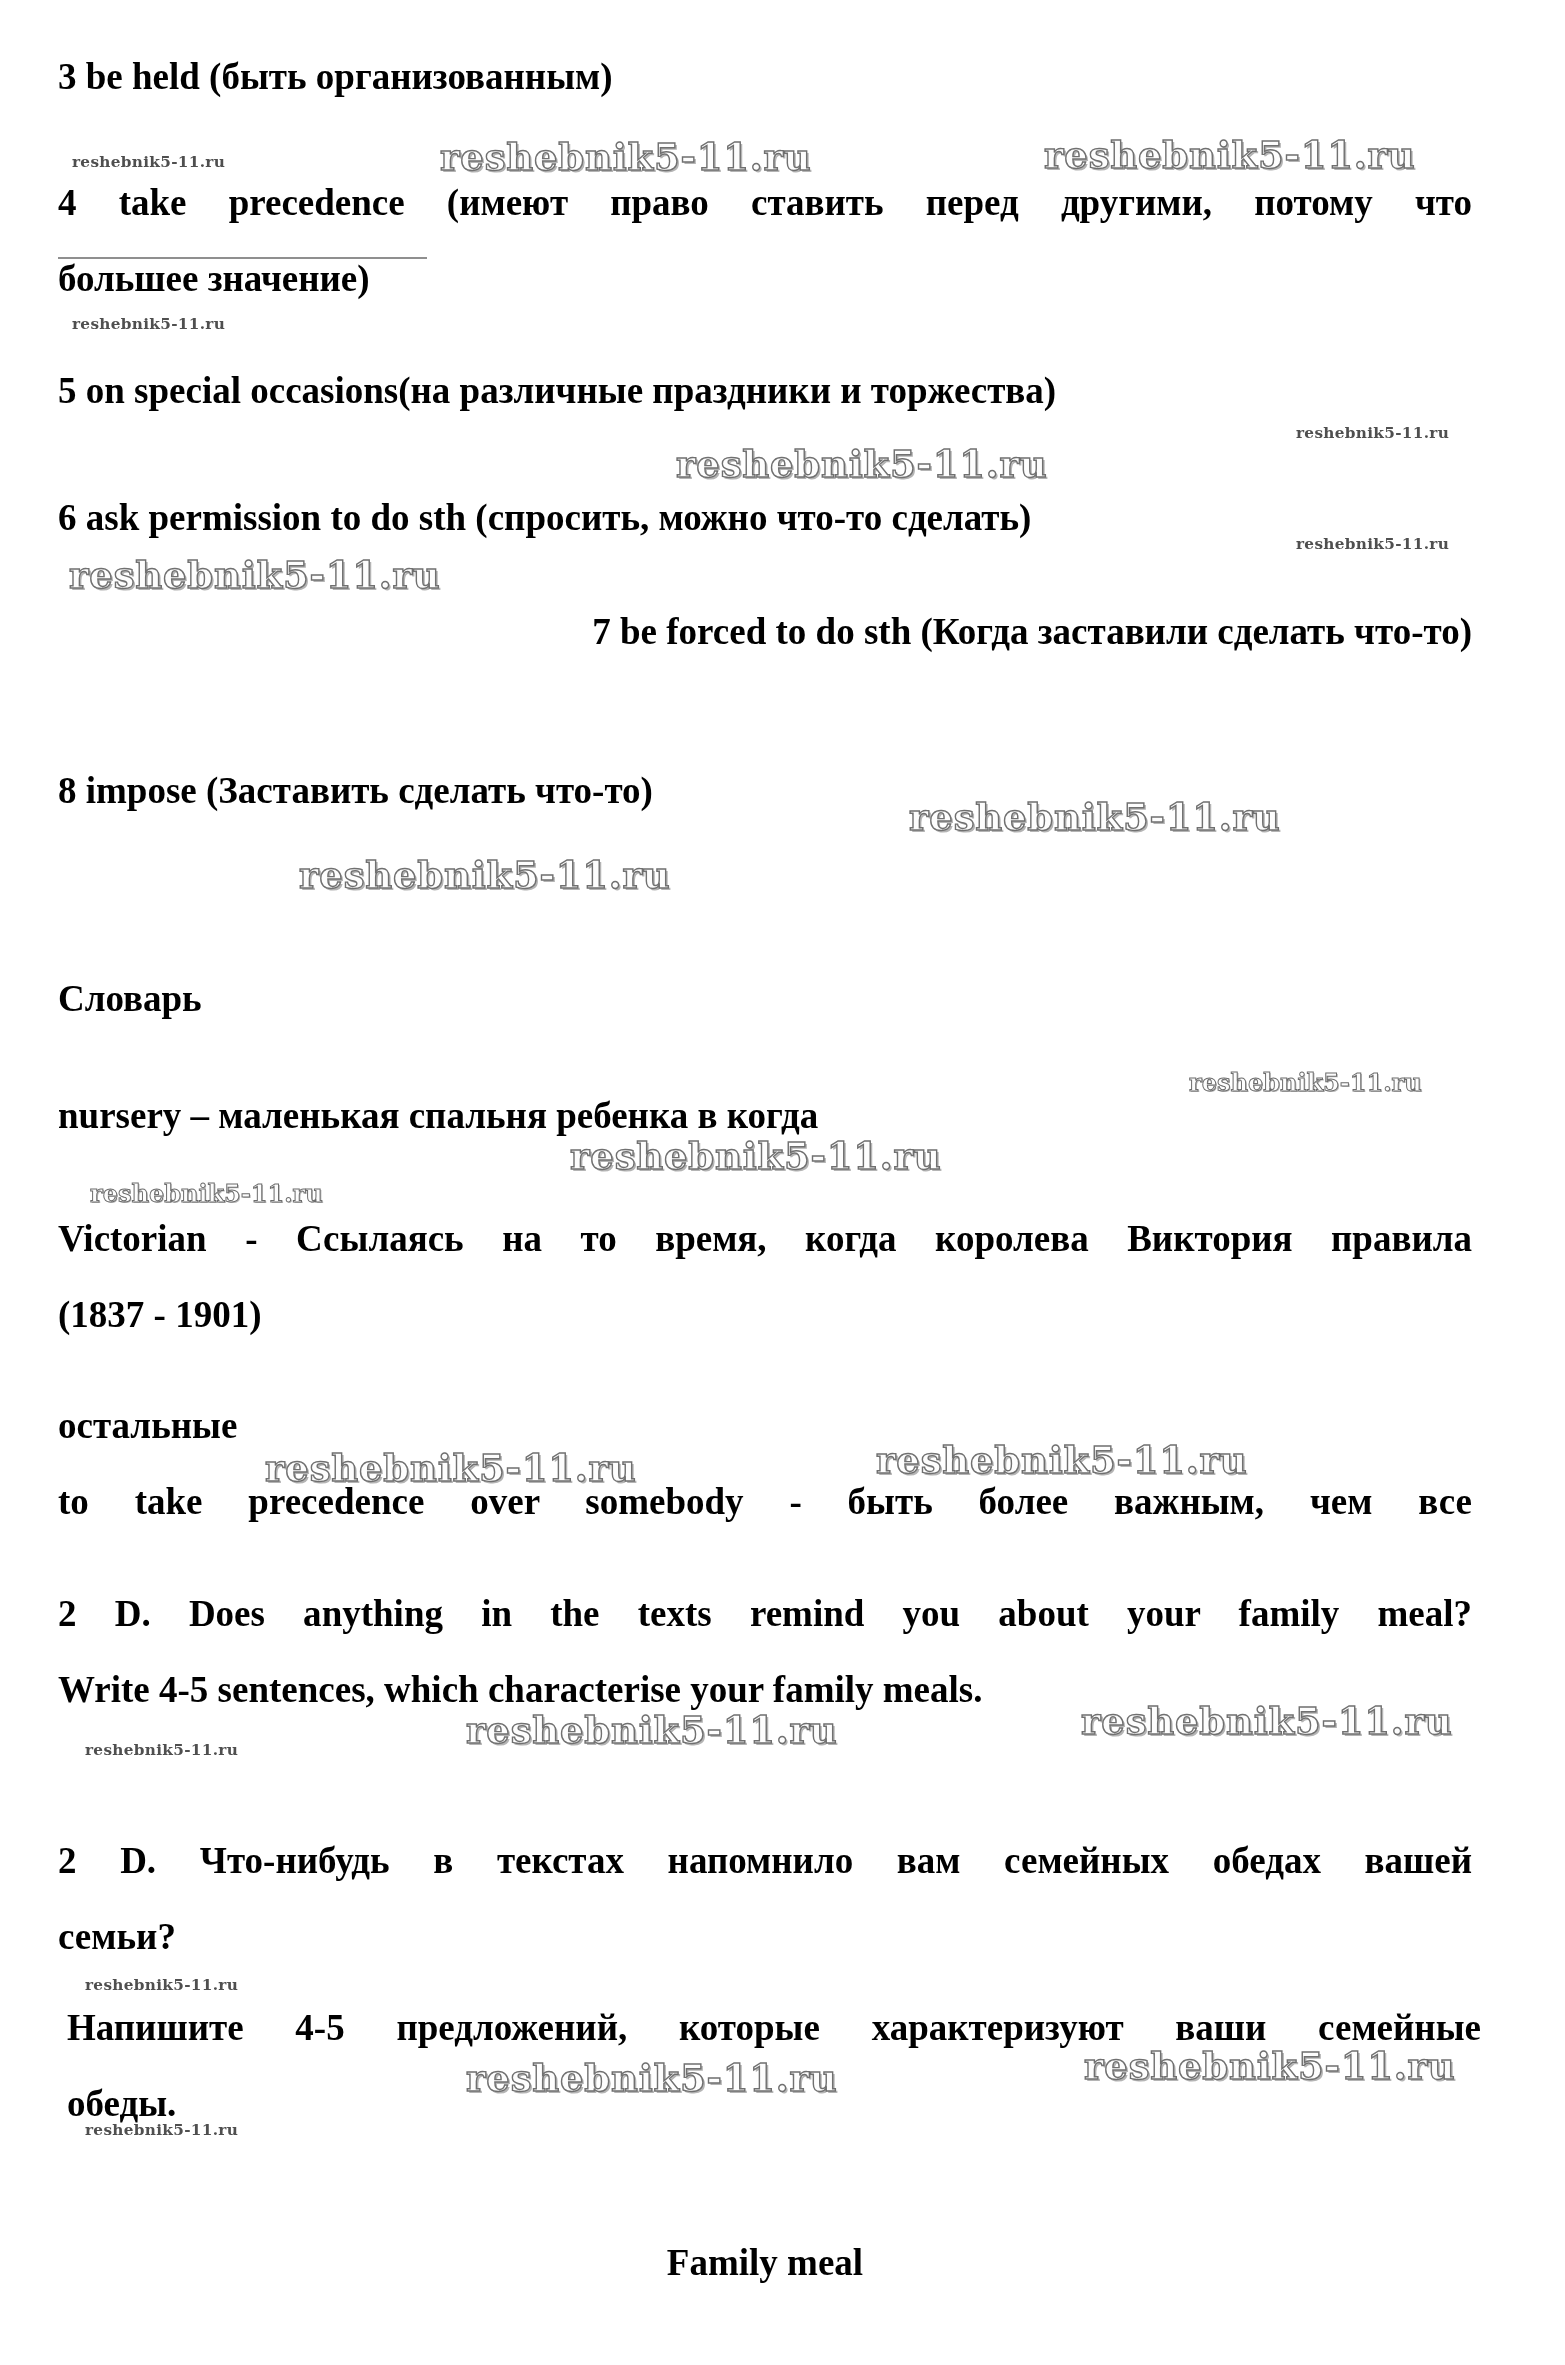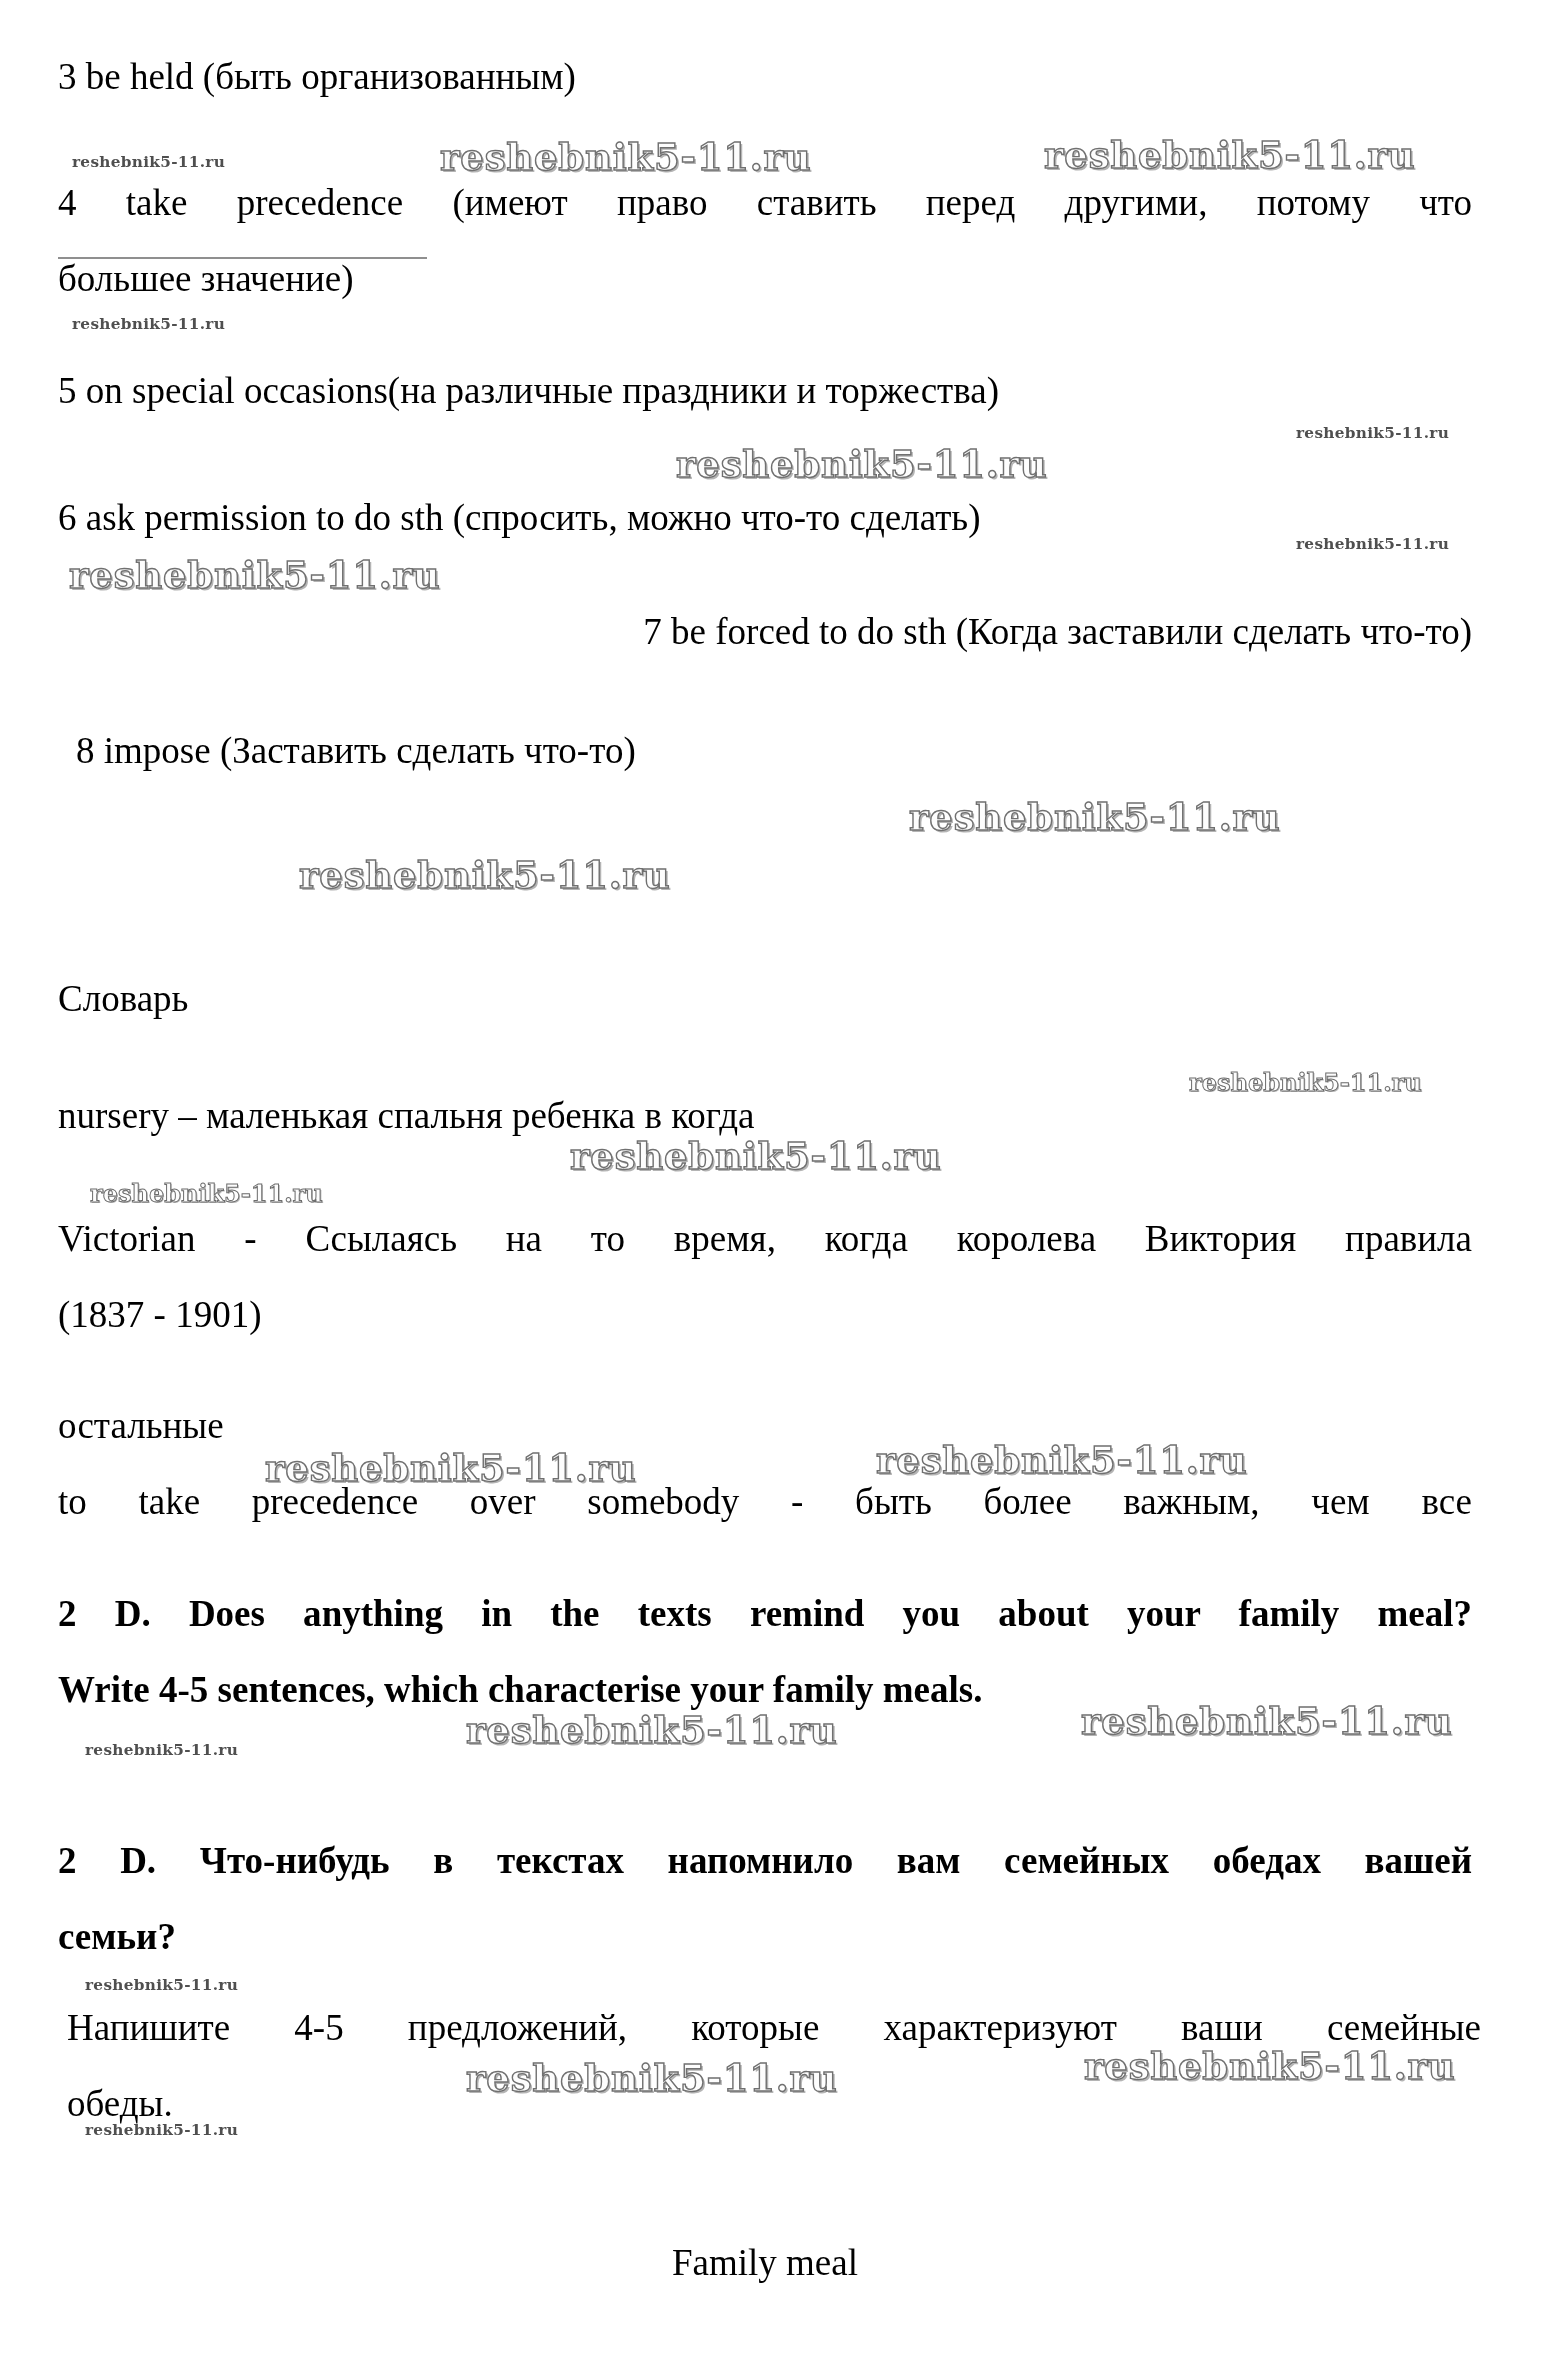--- a/index.html
+++ b/index.html
@@ -11,21 +11,21 @@
     font-family:"Liberation Serif","DejaVu Serif",serif;
     color:#000000;
   }
   .para {
     position:absolute;
     left:58px; width:1414px;
     font-size:37px; line-height:76px;
     z-index:2;
   }
   .bold { font-weight:bold; }
-  .line { display:block; }
+  .line { display:block;font-weight:bold; }
   .jf { text-align:justify; text-align-last:justify; }
   .center { text-align:center; }
   .wm {
     position:absolute;
     font-family:"DejaVu Serif",serif;
     font-weight:bold;
     white-space:nowrap;
     z-index:1;
     user-select:none;
   }
@@ -91,21 +91,21 @@
   </div>
 
   <div class="para" style="top:480px;">
     <span class="line">6 ask permission to do sth (спросить, можно что-то сделать)</span>
   </div>
 
   <div class="para" style="top:594px;text-align:right;">
     <span class="line">7 be forced to do sth (Когда заставили сделать что-то)</span>
   </div>
 
-  <div class="para" style="top:713px;margin-left:18px;">
+  <div class="para" style="top:753px;">
     <span class="line">8 impose (Заставить сделать что-то)</span>
   </div>
 
   <div class="para" style="top:961px;">
     <span class="line">Словарь</span>
   </div>
 
   <div class="para" style="top:1078px;">
     <span class="line">nursery – маленькая спальня ребенка в когда</span>
   </div>

